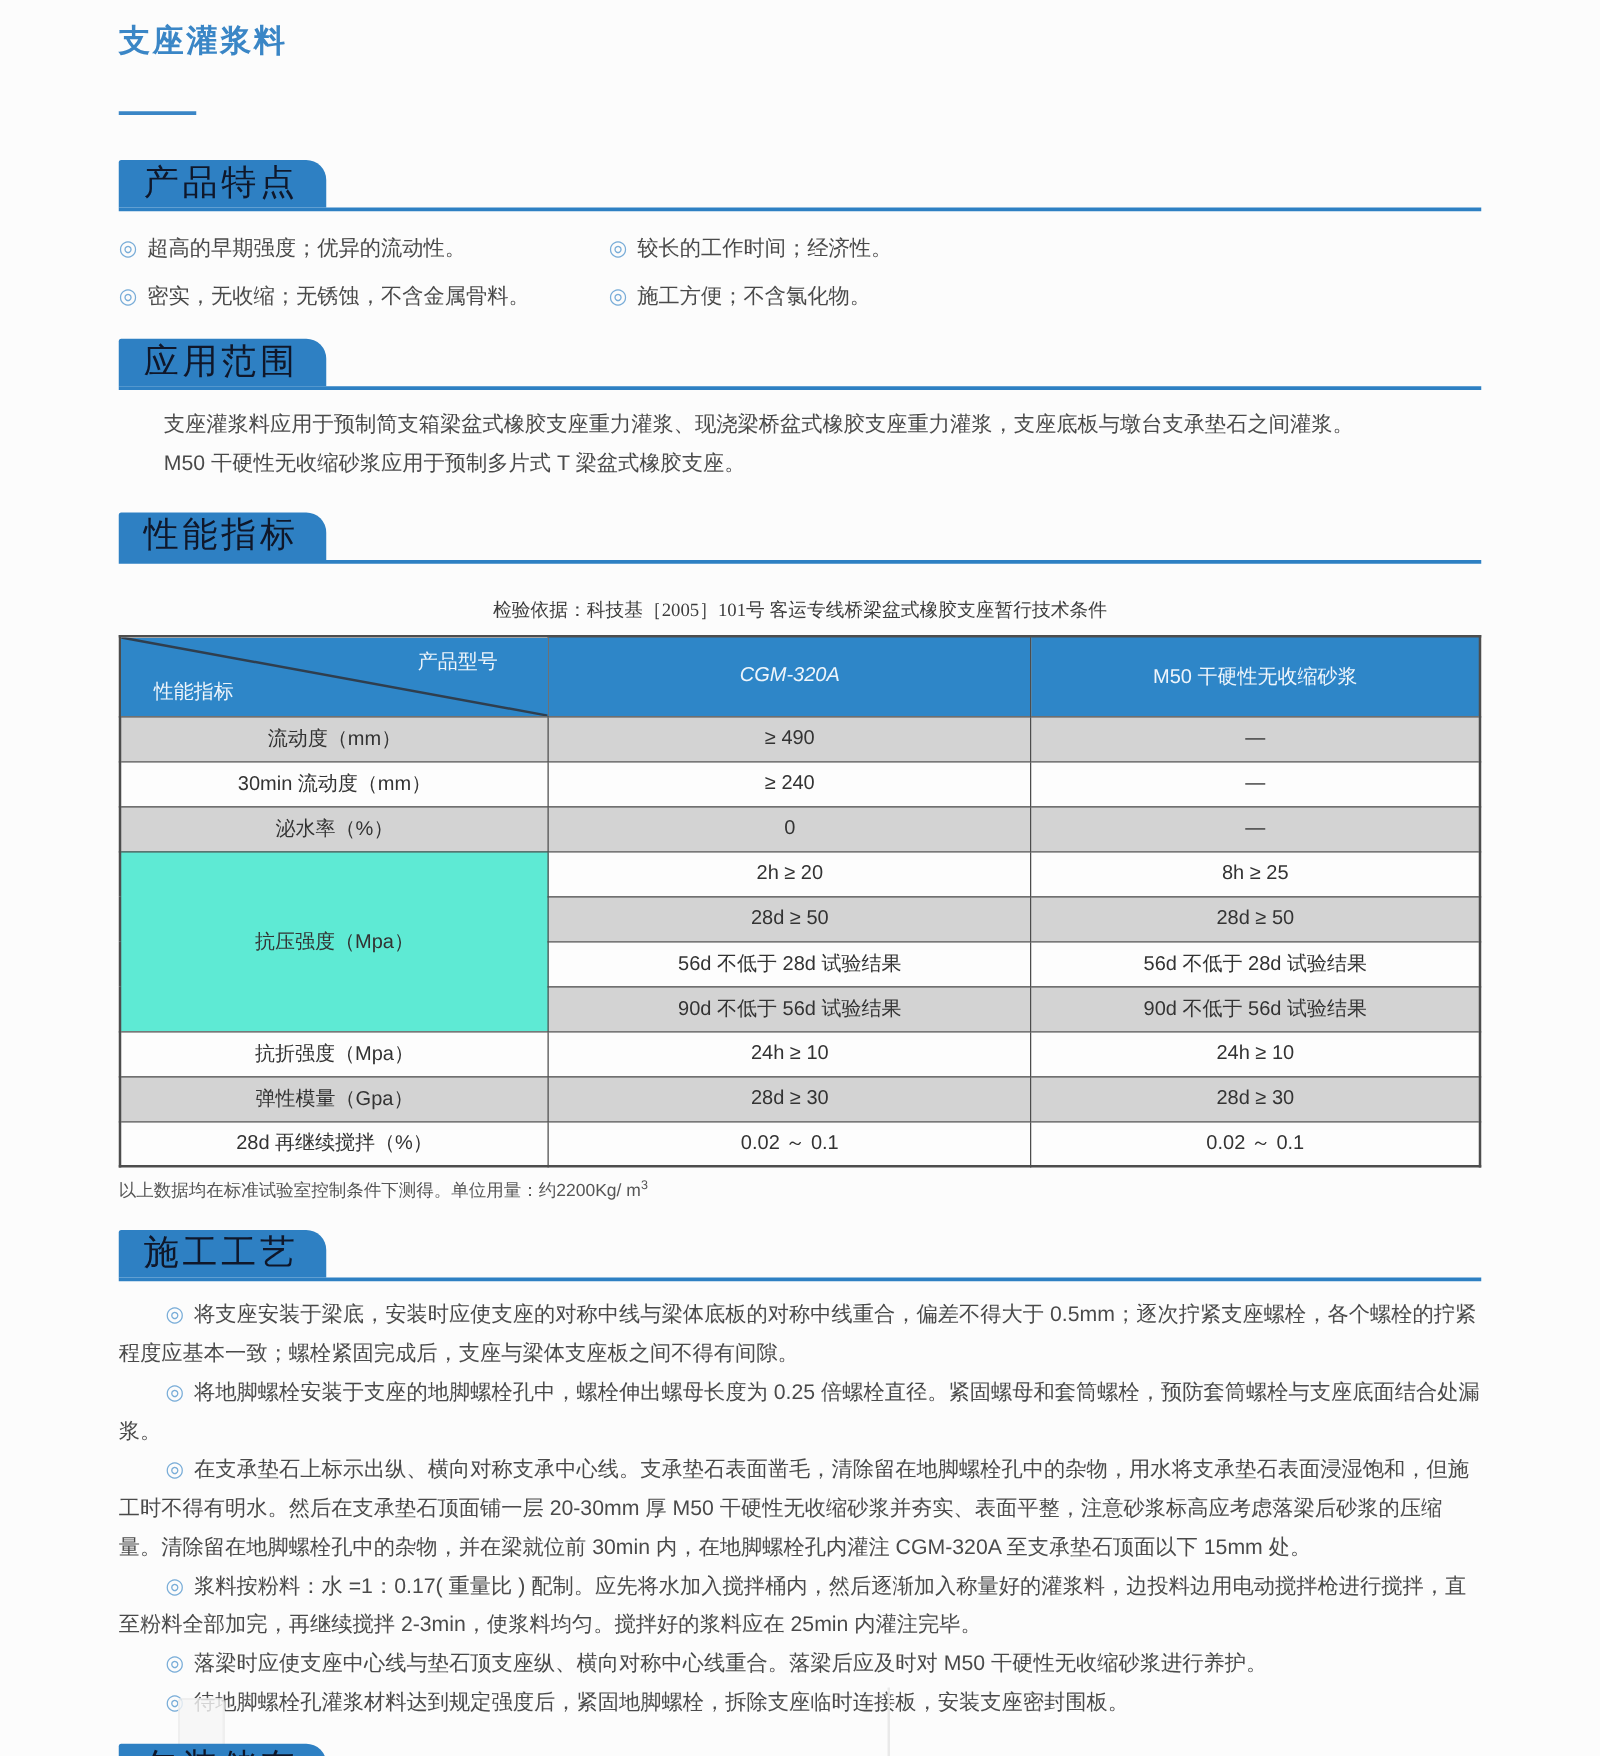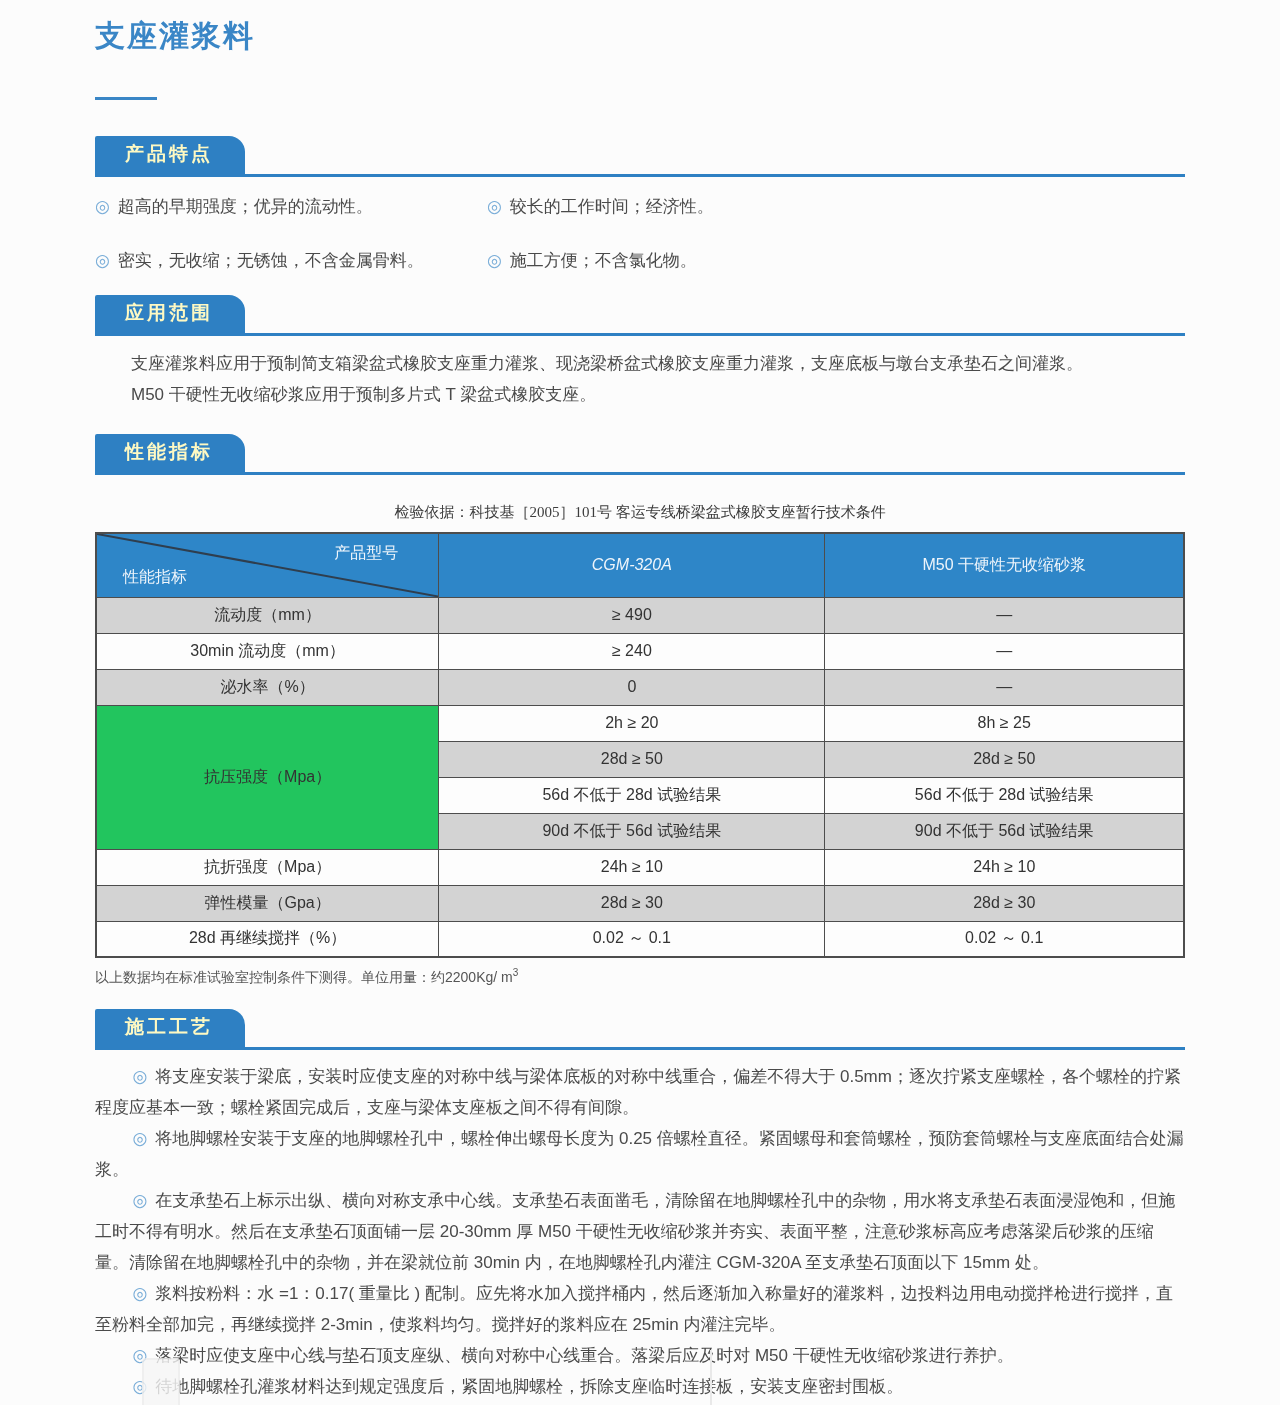--- a/index.html
+++ b/index.html
@@ -1,52 +1,52 @@
 <!DOCTYPE html>
 <html><head>
 <meta charset="utf-8">
 <style>
   * { margin: 0; padding: 0; box-sizing: border-box; }
   html,body { width: 1280px; height: 1405px; overflow: hidden;
     background: #fcfcfc; color: #3f3f3f;
     font-family: "Liberation Sans", "DejaVu Sans", sans-serif; }
   .page { width: 1090px; margin-left: 95px; padding-top: 16px; position: relative; }
 
-  .doc-title { font-size: 30px; font-weight: bold; color: #3a86c6; letter-spacing: 2px; }
+  .doc-title { font-size: 25px; font-weight: bold; color: #3a86c6; letter-spacing: 2px; }
   .title-rule { width: 62px; height: 3px; background: #3a86c6; margin-top: 40px; }
 
   .section-head { position: relative; height: 41px; }
   .section-head .tab {
     position: absolute; left: 0; top: 0; height: 38px; min-width: 150px;
-    background: #2e80c3; color: #fef9c3; font-size: 19px; font-weight: bold;
+    background: #2e80c3; color: #0f172a; font-size: 28px; font-weight: normal;
     letter-spacing: 3px; display: flex; align-items: center; justify-content: center;
     padding: 0 22px 2px 20px; border-radius: 2px 16px 0 0; z-index: 2;
   }
   .section-head .rule {
     position: absolute; left: 0; right: 0; bottom: 0; height: 3px; background: #2e80c3;
   }
 
   .bullet { color: #79add8; margin-right: 8px; font-size: 17px; }
 
   .features { margin-top: 15px; display: grid; grid-template-columns: 392px 1fr;
-    row-gap: 25px; font-size: 17px; line-height: 29px; color: #4a4a4a; }
+    row-gap: 9px; font-size: 17px; line-height: 29px; color: #4a4a4a; }
 
   .app-text { margin-top: 12px; padding-left: 36px; font-size: 17px;
     line-height: 31px; color: #4a4a4a; }
 
   .basis { margin-top: 28px; text-align: center; font-size: 15px; color: #3c3c3c; font-family: Liberation Serif, serif; }
 
   table.spec { width: 100%; margin-top: 10px; border-collapse: collapse;
     border: 2px solid #4d4d4d; font-size: 16px; color: #333; }
   table.spec th, table.spec td { border: 1px solid #4d4d4d; text-align: center; }
   table.spec thead th { background: #2e86c8; color: #eef5fb; height: 64px;
     font-weight: normal; font-size: 16px; }
   table.spec td { height: 36px; background: #fdfdfd; padding: 1px 6px; }
   table.spec tr.shade td { background: #d3d3d3; }
-  table.spec td.rowspan-label { background: #22c55e; }
+  table.spec td.rowspan-label { background: #5eead4; }
   .col-label { width: 31.5%; } .col-a { width: 35.5%; font-style: italic; } .col-b { width: 33%; }
 
   th.diag { position: relative; padding: 0; }
   th.diag svg { position: absolute; inset: 0; width: 100%; height: 100%; }
   th.diag .diag-top { position: absolute; top: 9px; right: 40px; font-family: Liberation Serif, serif; }
   th.diag .diag-bottom { position: absolute; bottom: 9px; left: 26px; }
 
   .footnote { margin-top: 9px; font-size: 14px; color: #555; }
   .footnote sup { font-size: 10px; }
 

